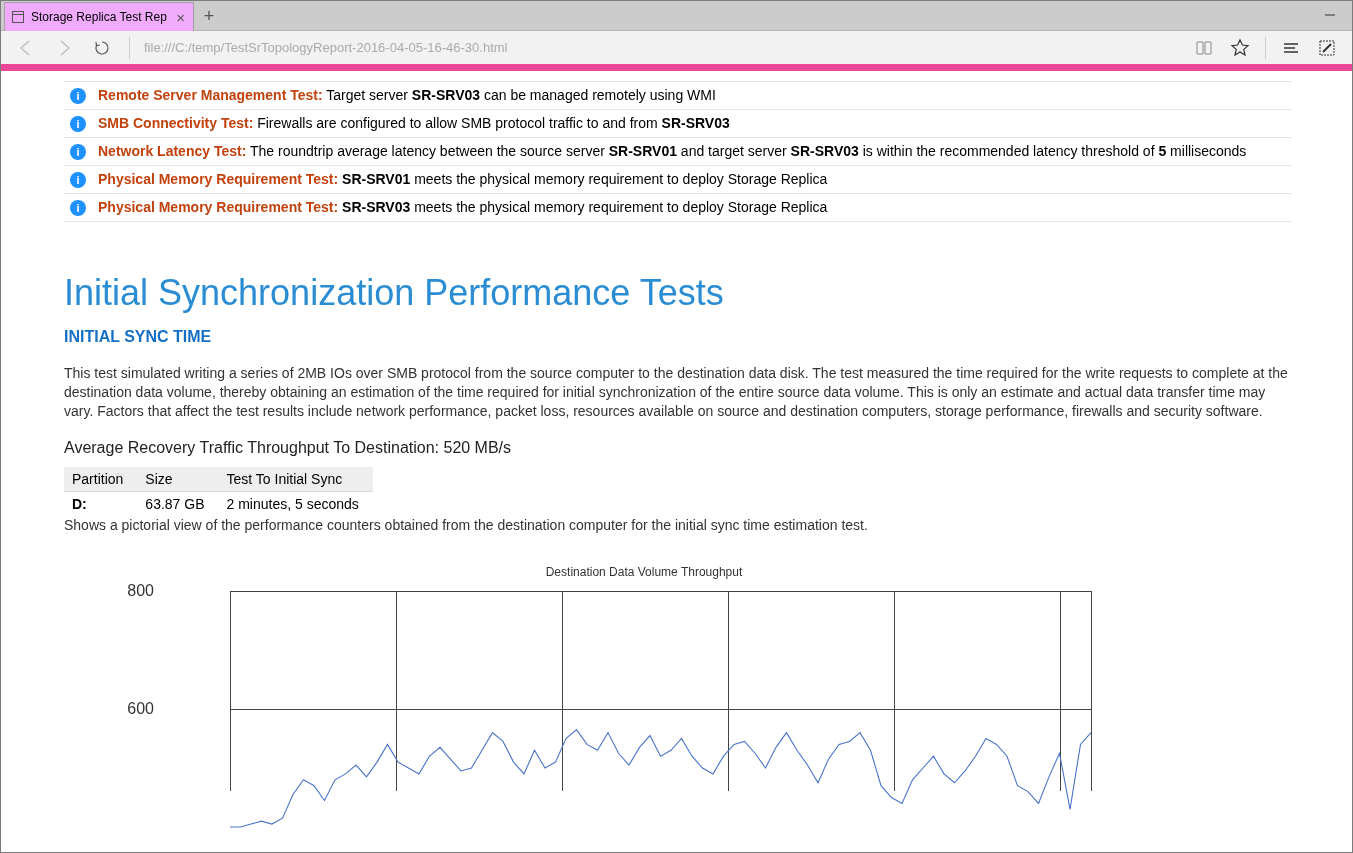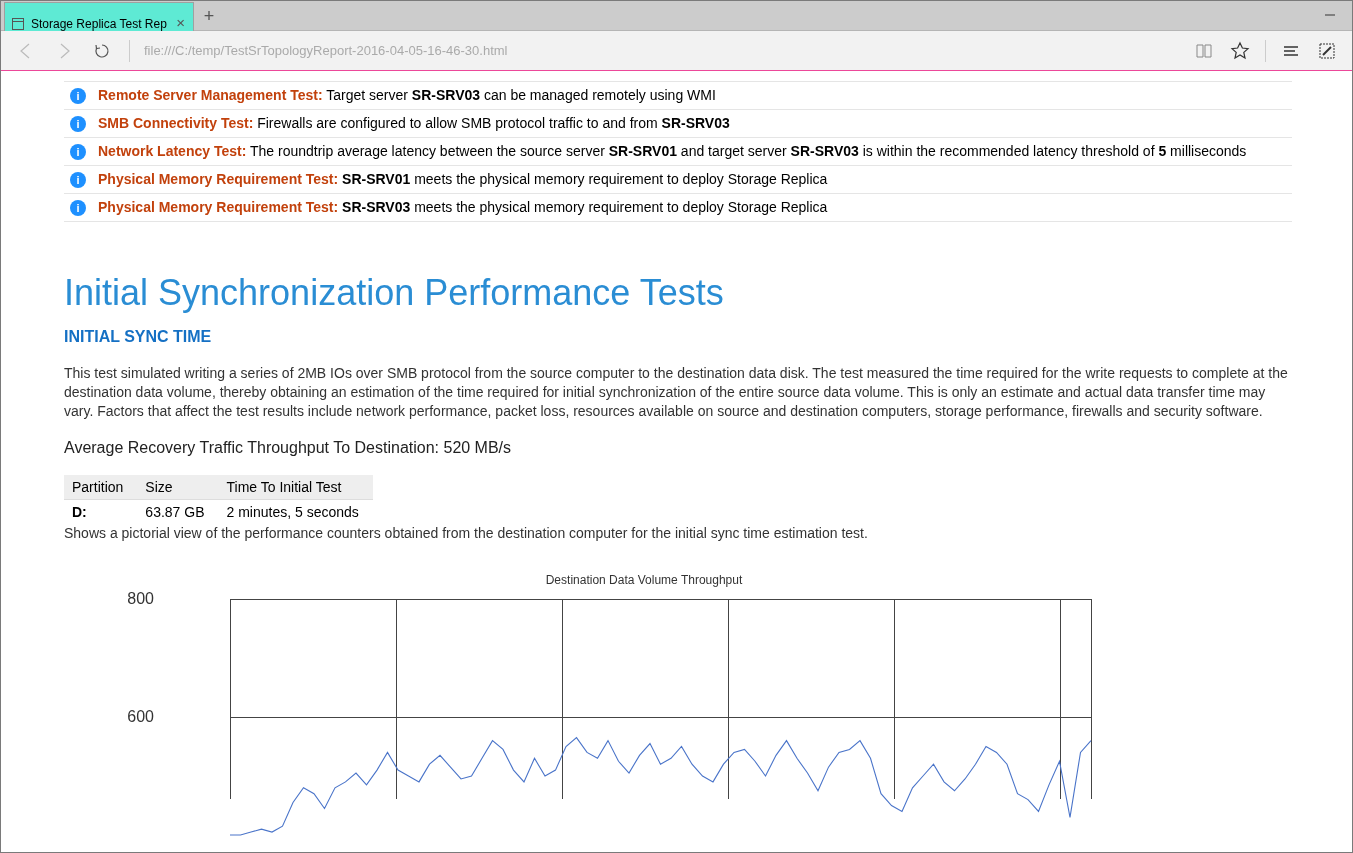--- a/index.html
+++ b/index.html
@@ -1,44 +1,44 @@
 <!DOCTYPE html>
 <html><head>
 <meta charset="utf-8">
 <style>
   * { margin: 0; padding: 0; box-sizing: border-box; }
   body { font-family: "Segoe UI", sans-serif; font-size: 14px; background: #fff; overflow-x: hidden; }
   .window { border: 1px solid #7a7a7a; width: 1353px; height: 853px; display: flex; flex-direction: column; background: #fff; }
   .titlebar { height: 30px; background: #ccc; display: flex; align-items: flex-start; border-bottom: 1px solid #b5b5b5; position: relative; }
   .tabs { display: flex; height: 30px; margin-left: 3px; }
-  .tab { background: #5eead4; border: 1px solid #a0a0a0; border-bottom: none; min-width: 190px; height: 29px; margin-top: 1px; display: flex; align-items: flex-end; padding: 0 6px; font-size: 12px; gap: 6px; }
+  .tab { background: #f0abfc; border: 1px solid #a0a0a0; border-bottom: none; min-width: 190px; height: 29px; margin-top: 1px; display: flex; align-items: center; padding: 0 6px; font-size: 12px; gap: 6px; }
   .tab-icon { width: 14px; height: 14px; display: flex; align-items: center; justify-content: center; }
   .tab-title { flex: 1; white-space: nowrap; overflow: hidden; }
   .tab-close { font-size: 15px; color: #555; cursor: pointer; padding: 0 2px; }
   .newtab { width: 30px; height: 30px; display: flex; align-items: center; justify-content: center; font-size: 18px; color: #555; cursor: pointer; }
   .winbtns { margin-left: auto; display: flex; }
   .winbtn { width: 45px; height: 28px; display: flex; align-items: center; justify-content: center; color: #333; }
-  .toolbar { height: 40px; background: #f2f2f2; display: flex; align-items: center; padding: 5px 8px; border-bottom: 1px solid #ec4899; gap: 4px; }
+  .toolbar { height: 40px; background: #f2f2f2; display: flex; align-items: center; padding: 5px 8px; border-bottom: 7px solid #ec4899; gap: 4px; }
   .tbtn { width: 34px; height: 34px; display: flex; align-items: center; justify-content: center; color: #555; }
   .tbtn.disabled { color: #bbb; }
   .addrsep { width: 1px; height: 22px; background: #ccc; margin: 0 6px; }
   .address { flex: 1; font-size: 13px; color: #aaa; padding: 4px; }
   .tright { display: flex; align-items: center; gap: 2px; }
   .content { flex: 1; overflow: auto; position: relative; }
   .inner { padding: 0 60px 0 63px; }
   .test-table { width: 100%; border-collapse: collapse; }
   .test-table tr { border-bottom: 1px solid #e5e5e5; }
   .test-table td { padding: 5px 6px; vertical-align: top; }
   .icell { width: 24px; }
   .info-ico { display:inline-flex; width:16px; height:16px; background:#1e90ff; border-radius:50%; color:#fff; font-size:11px; font-weight:bold; align-items:center; justify-content:center; font-style: normal; }
   .tname { color: #c2410c; font-weight: 600; }
   h2.sec { color: #2a8dd4; font-weight: 300; font-size: 36px; margin-top: 50px; margin-bottom: 14px; }
   h3.sub { color: #1570c4; font-weight: 700; font-size: 16px; margin-top: 12px; margin-bottom: 18px; }
   p.desc { color: #333; line-height: 1.35; margin-bottom: 18px; }
-  p.thr { font-size: 16px; color: #222; margin-bottom: 18px; }
+  p.thr { font-size: 16px; color: #222; margin-bottom: 10px; }
   .mini { border-collapse: collapse; font-size: 14px; }
   .mini th { background: #eee; text-align: left; font-weight: 400; padding: 4px 14px 4px 8px; border-bottom: 1px solid #ddd; }
   .mini td { padding: 4px 14px 4px 8px; }
   .chartwrap { margin-top: 30px; }
   .charttitle { text-align: center; font-size: 12px; color: #333; width: 960px; margin: 0 0 12px 100px; }
   .chart { position: relative; margin-left: 100px; width: 960px; height: 200px; }
   .ylab { position: absolute; right: 100%; margin-right: 10px; font-size: 16px; color: #333; transform: translateY(-50%); }
   .gridline { position: absolute; left: 66px; right: 33px; border-top: 1px solid #444; }
   .vgrid { position: absolute; top: 0; bottom: 0; border-left: 1px solid #444; }
   svg.line { position: absolute; top: 0; left: 66px; width: 861px; height: 200px; overflow: visible; }
@@ -152,21 +152,21 @@
       <h2 class="sec">Initial Synchronization Performance Tests</h2>
       <h3 class="sub">INITIAL SYNC TIME</h3>
       <p class="desc">This test simulated writing a series of 2MB IOs over SMB protocol from the source computer to the destination data disk. The test measured the time required for the write requests to complete at the destination data volume, thereby obtaining an estimation of the time required for initial synchronization of the entire source data volume. This is only an estimate and actual data transfer time may vary. Factors that affect the test results include network performance, packet loss, resources available on source and destination computers, storage performance, firewalls and security software.</p>
       <p class="thr">Average Recovery Traffic Throughput To Destination: 520 MB/s</p>
 
       <table class="mini">
         <thead>
             <tr>
           <th>Partition</th>
           <th>Size</th>
-          <th>Time To Initial Test</th>
+          <th>Test To Initial Sync</th>
         </tr>
           </thead>
         <tbody>
             <tr>
           <td><b>D:</b></td>
           <td>63.87 GB</td>
           <td>2 minutes, 5 seconds</td>
         </tr>
           </tbody>
       </table>

